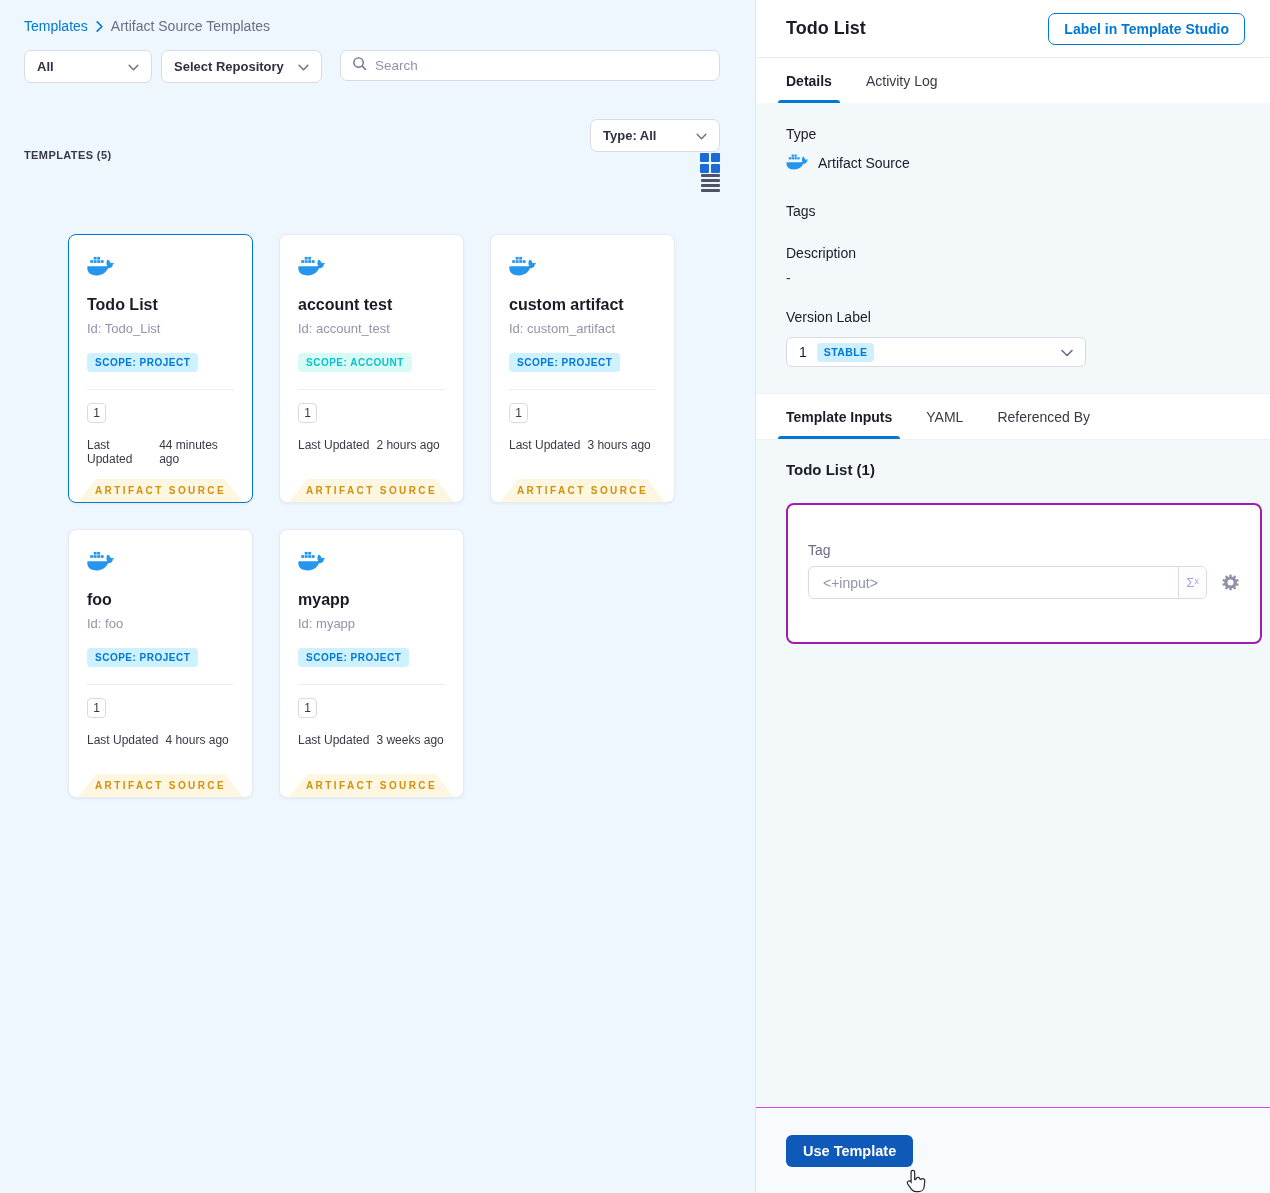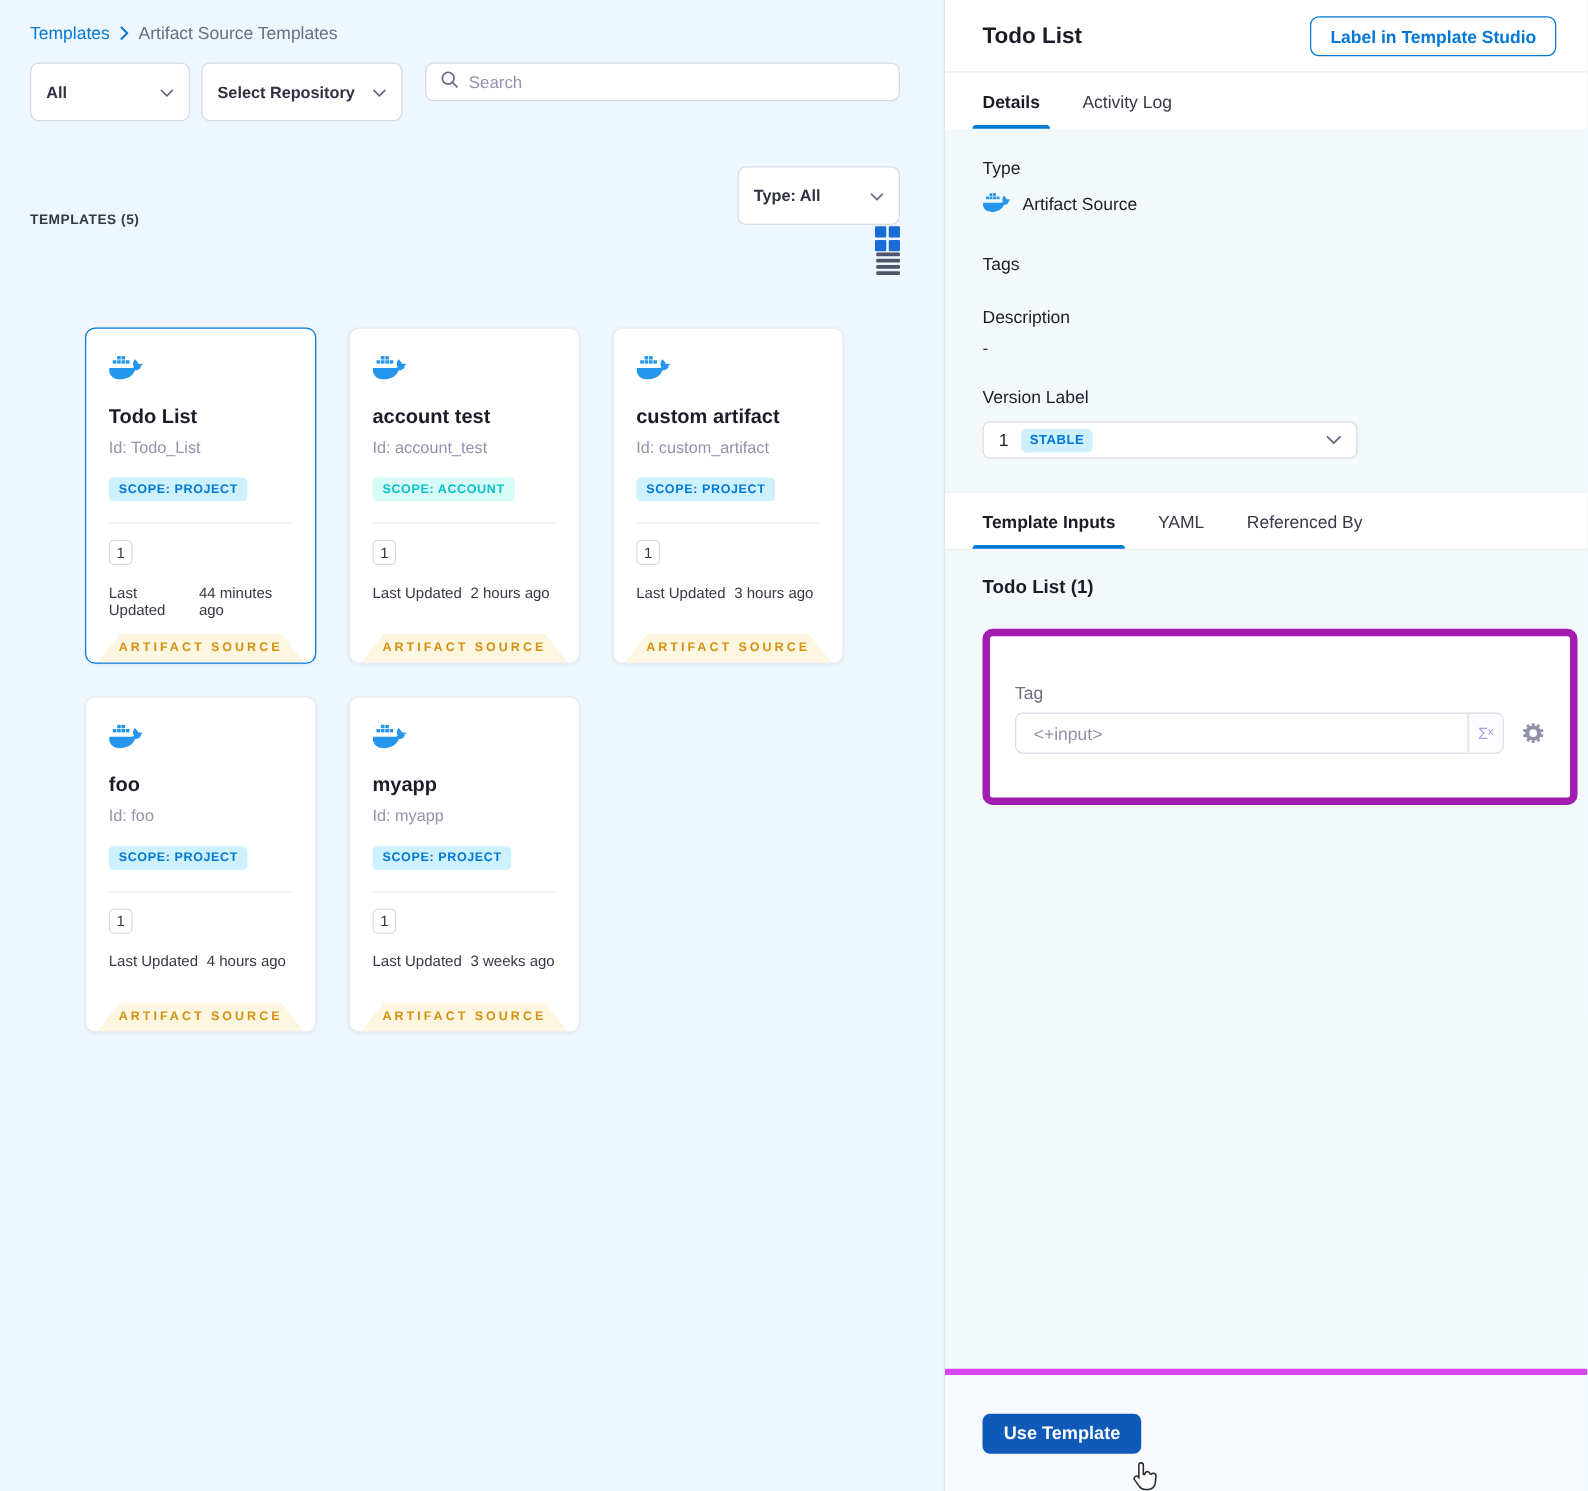--- a/index.html
+++ b/index.html
@@ -11,21 +11,21 @@
 
   
   .lp { width:756px; min-width:756px; background:#eef7fd; border-right:1px solid #dfe7ee; padding-top:16px; }
   .breadcrumb { margin:2px 35px 16px 24px; display:flex; align-items:center; gap:7px; font-size:14px; }
   .crumb-link { color:#0278d5; cursor:pointer; }
   .crumb-sep { display:flex; align-items:center; }
   .crumb-current { color:#6b6d85; }
 
   .filter-row { margin:0 35px 0 24px; display:flex; gap:9px; }
   .select-box {
-    height:47px; background:#fff; border:1px solid #d9dae5; border-radius:7px;
+    height:33px; background:#fff; border:1px solid #d9dae5; border-radius:7px;
     display:flex; align-items:center; justify-content:space-between;
     padding:0 12px; font-size:13px; font-weight:600; color:#2f3142; cursor:pointer;
   }
   .sel-scope { width:128px; }
   .sel-repo { width:161px; margin-right:9px; }
   .search-box {
     flex:1; height:31px; background:#fff; border:1px solid #d9dae5; border-radius:7px;
     display:flex; align-items:center; padding:0 11px; gap:8px;
   }
   .search-box input {
@@ -119,42 +119,42 @@
 
   .sub-tabs {
     margin-top:26px; background:#fff; height:47px; border-top:1px solid #eef0f4;
     border-bottom:1px solid #eef0f4; display:flex; gap:34px; padding:0 30px;
     align-items:center; flex-shrink:0;
   }
 
   .inputs-section { padding:21px 8px 0 30px; flex-shrink:0; }
   .inputs-title { font-size:15px; font-weight:700; color:#1c1c28; }
   .inputs-card {
-    margin-top:25px; background:#fff; border:6px solid #a21caf; border-radius:8px;
+    margin-top:25px; background:#fff; border:2px solid #a21caf; border-radius:8px;
     height:141px; padding:37px 20px 0;
   }
   .tag-label { font-size:14px; color:#6b6d85; margin-bottom:8px; }
   .tag-row { display:flex; align-items:center; gap:14px; }
   .tag-input-wrap {
     flex:1; height:33px; background:#fff; border:1px solid #d9dae5; border-radius:6px;
     display:flex; align-items:stretch; overflow:hidden;
   }
   .tag-input-wrap input {
     flex:1; border:none; outline:none; padding:0 14px; font-size:14px; color:#9293ab;
     font-family:inherit; background:transparent;
   }
   .expr-btn {
     width:28px; border:none; border-left:1px solid #d9dae5; background:#fdfdff;
     color:#ab9fdf; font-size:13px; cursor:pointer; font-family:inherit;
   }
   .gear-btn { background:none; border:none; cursor:pointer; display:flex; padding:0; }
 
   .rp-spacer { flex:1; }
   .rp-footer {
-    height:98px; background:#f8fbfd; border-top:5px solid #d946ef;
+    height:86px; background:#f8fbfd; border-top:1px solid #d946ef;
     display:flex; align-items:center; padding-left:30px; flex-shrink:0;
   }
   .use-template-btn {
     height:32px; padding:0 17px; background:#0f59b9; border:none; border-radius:6px;
     color:#fff; font-size:14.5px; font-weight:700; font-family:inherit; cursor:pointer;
   }
 
   .cursor-overlay { position:absolute; left:905px; top:1168px; pointer-events:none; z-index:50; }
 </style>
 </head>

